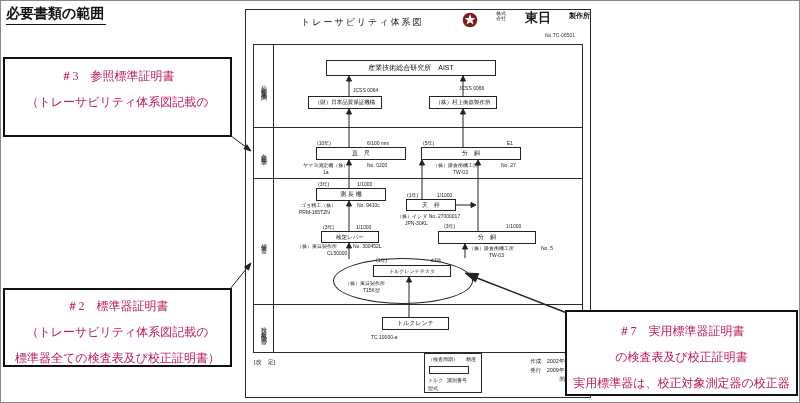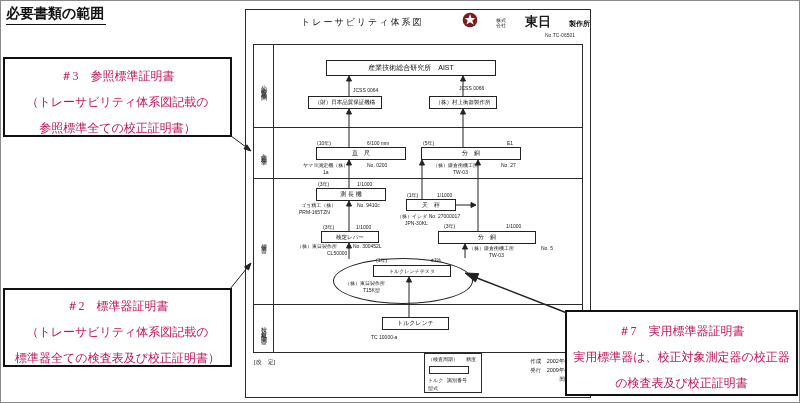--- a/index.html
+++ b/index.html
@@ -6,21 +6,21 @@
   .page{position:relative;width:800px;height:403px;background:#fff;border:1px solid #8a8a8a;
         box-sizing:border-box;overflow:hidden;font-family:"Liberation Sans",sans-serif;color:#111;}
   .abs{position:absolute;white-space:nowrap;}
   
   .page-title{left:5px;top:4px;font-family:"Liberation Serif",serif;font-weight:bold;font-size:14px;
               border-bottom:1.5px solid #111;padding:0 2px 1px 0;}
   
   .frame{left:244px;top:8px;width:346px;height:389px;border:1px solid #2a2a2a;box-sizing:border-box;}
   .dg-title{left:300px;top:15px;width:180px;text-align:left;font-size:9px;letter-spacing:2px;
             color:#222;}
-  .logo{left:461px;top:11px;display:flex;align-items:flex-end;gap:18px;}
+  .logo{left:461px;top:11px;display:flex;align-items:flex-start;gap:18px;font-family:Liberation Mono, monospace;}
   .logo .prefix{font-size:5px;line-height:5px;width:11px;white-space:normal;word-break:break-all;color:#222;}
   .logo .name{font-size:13px;font-weight:bold;line-height:13px;color:#1a1a1a;}
   .logo .suffix{font-size:7px;font-weight:bold;line-height:9px;color:#1a1a1a;}
   .doc-number{left:498px;top:31px;width:76px;text-align:right;font-size:5px;color:#333;}
   
   .band-table{left:252px;top:43px;width:330px;height:309px;border:1px solid #2a2a2a;box-sizing:border-box;
               display:flex;flex-direction:column;}
   .band{display:flex;box-sizing:border-box;border-bottom:1px solid #2a2a2a;}
   .band:last-child{border-bottom:none;}
   .band .cell{width:20px;box-sizing:border-box;border-right:1px solid #2a2a2a;display:flex;
@@ -160,33 +160,32 @@
 
   <div class="abs made">
     <div><span>作成</span>　<span>2002年01月</span></div>
     <div><span>発行</span>　<span>2009年06月</span></div>
     <div>間　宮</div>
   </div>
 
   <div class="callout" style="left:2px;top:56px;width:229px;height:80px;padding-top:4px;">
     <div class="ln">＃3　参照標準証明書</div>
     <div class="ln">（トレーサビリティ体系図記載の</div>
-    <div class="ln">参照標準全ての校正証明書）</div>
   </div>
 
   <div class="callout" style="left:2px;top:287px;width:229px;height:79px;padding-top:3px;">
     <div class="ln">＃2　標準器証明書</div>
     <div class="ln">（トレーサビリティ体系図記載の</div>
     <div class="ln">標準器全ての検査表及び校正証明書）</div>
   </div>
 
   <div class="callout" style="left:564px;top:309px;width:233px;height:86px;padding-top:6px;">
     <div class="ln">＃7　実用標準器証明書</div>
+    <div class="ln">の検査表及び校正証明書</div>
     <div class="ln">実用標準器は、校正対象測定器の校正器</div>
-    <div class="ln">の検査表及び校正証明書</div>
   </div>
 
   <svg class="overlay">
     <g stroke="#222" stroke-width="1" fill="#222">
       <line x1="348" y1="95" x2="348" y2="77"></line>
         <polygon points="348,75 345.5,80 350.5,80"></polygon>
       <line x1="462" y1="95" x2="462" y2="77"></line>
         <polygon points="462,75 459.5,80 464.5,80"></polygon>
       <line x1="348" y1="146" x2="348" y2="110"></line>
         <polygon points="348,108 345.5,113 350.5,113"></polygon>

